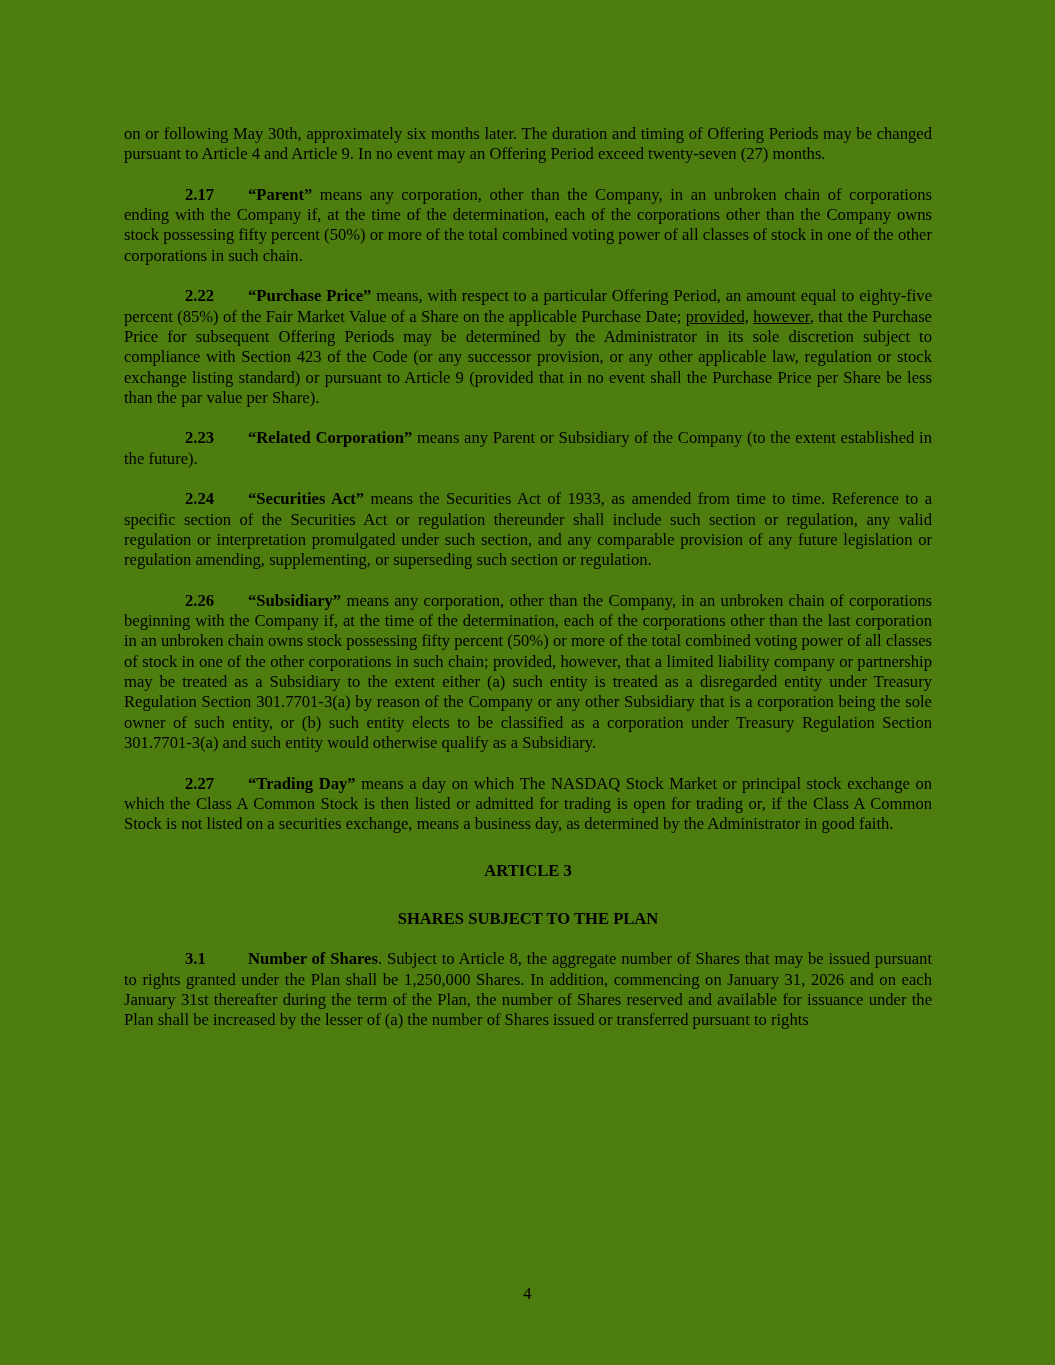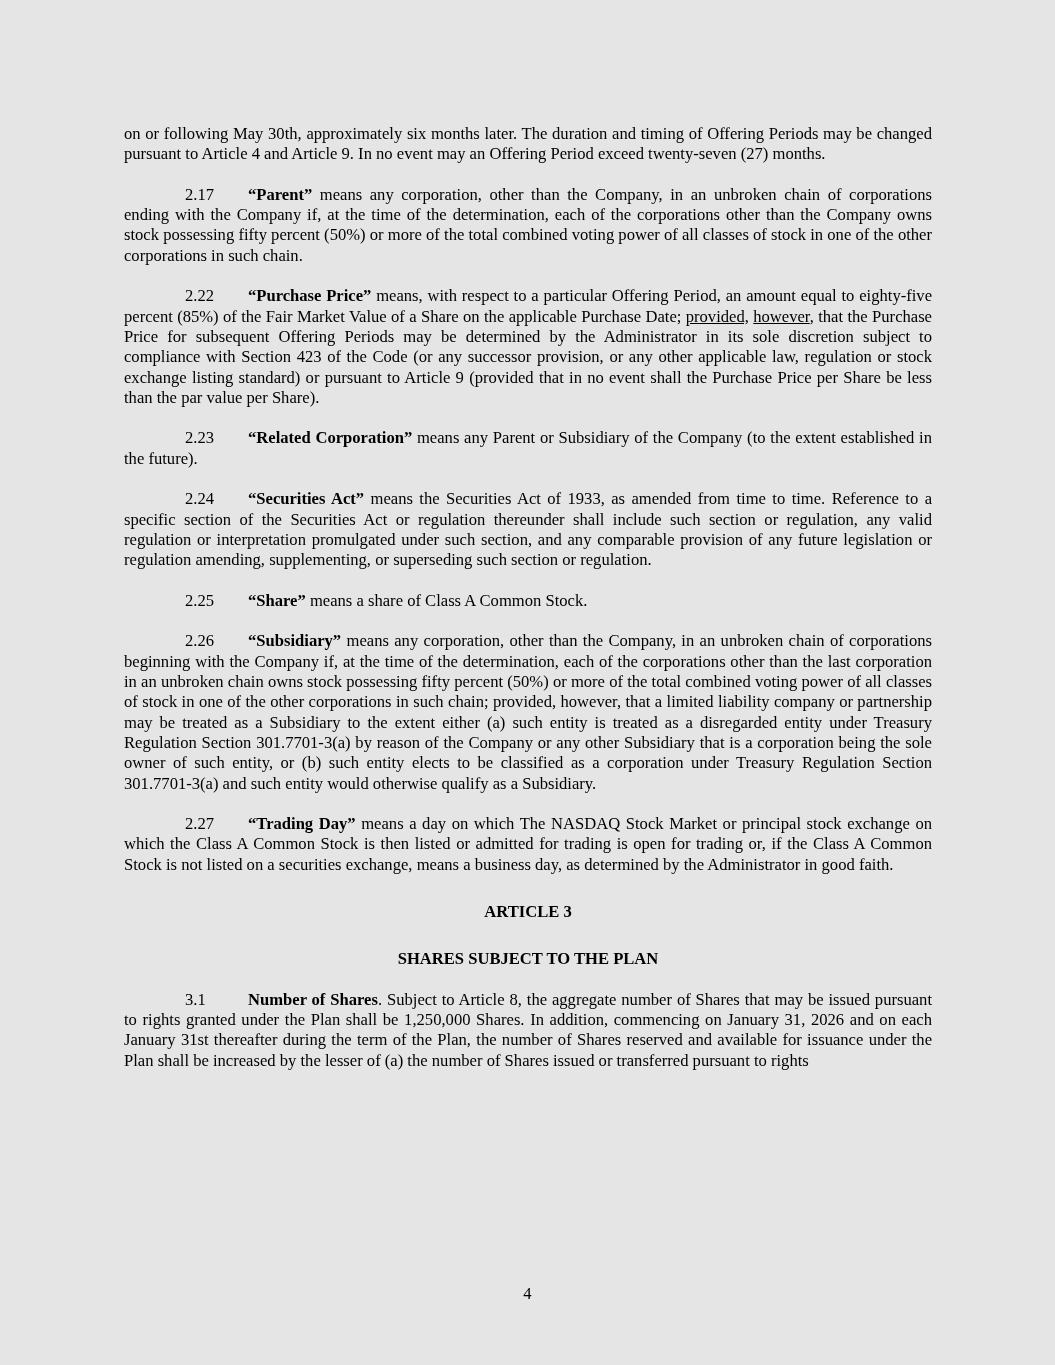--- a/index.html
+++ b/index.html
@@ -9,21 +9,21 @@
   body {
     width: 1055px;
     height: 1365px;
     background: #ffffff;
     overflow: hidden;
   }
   .page {
     position: relative;
     width: 1055px;
     height: 1365px;
-    background: #e5e5e5;
+    background: #4d7c0f;
     font-family: "Liberation Serif", "DejaVu Serif", serif;
     color: #000000;
   }
   .content {
     position: absolute;
     left: 124px;
     top: 124px;
     width: 808px;
   }
   .content p {
@@ -37,21 +37,21 @@
   }
   .content p.heading {
     text-align: center;
     font-weight: bold;
     text-indent: 0;
     margin-top: 27px;
   }
   .secnum {
     display: inline-block;
     width: 63px;
-    font-weight: normal;
+    font-weight: bold;
     text-indent: 0;
   }
   .b { font-weight: bold; }
   .u { text-decoration: underline; }
   .page-number {
     position: absolute;
     top: 1284px;
     left: 0;
     width: 100%;
     text-align: center;
@@ -62,21 +62,20 @@
 </head>
 <body>
 
 <div class="page">
   <div class="content">
       <p class="body"><span>on or following May 30th, approximately six months later. The duration and timing of Offering Periods may be changed pursuant to Article 4 and Article 9. In no event may an Offering Period exceed twenty-seven (27) months.</span></p>
       <p class="section"><span class="secnum">2.17</span><span class="b">“Parent”</span><span> means any corporation, other than the Company, in an unbroken chain of corporations ending with the Company if, at the time of the determination, each of the corporations other than the Company owns stock possessing fifty percent (50%) or more of the total combined voting power of all classes of stock in one of the other corporations in such chain.</span></p>
       <p class="section"><span class="secnum">2.22</span><span class="b">“Purchase Price”</span><span> means, with respect to a particular Offering Period, an amount equal to eighty-five percent (85%) of the Fair Market Value of a Share on the applicable Purchase Date; </span><span class="u">provided,</span><span> </span><span class="u">however</span><span>, that the Purchase Price for subsequent Offering Periods may be determined by the Administrator in its sole discretion subject to compliance with Section 423 of the Code (or any successor provision, or any other applicable law, regulation or stock exchange listing standard) or pursuant to Article 9 (provided that in no event shall the Purchase Price per Share be less than the par value per Share).</span></p>
       <p class="section"><span class="secnum">2.23</span><span class="b">“Related Corporation”</span><span> means any Parent or Subsidiary of the Company (to the extent established in the future).</span></p>
       <p class="section"><span class="secnum">2.24</span><span class="b">“Securities Act”</span><span> means the Securities Act of 1933, as amended from time to time. Reference to a specific section of the Securities Act or regulation thereunder shall include such section or regulation, any valid regulation or interpretation promulgated under such section, and any comparable provision of any future legislation or regulation amending, supplementing, or superseding such section or regulation.</span></p>
-      <p class="section"><span class="secnum">2.25</span><span class="b">“Share”</span><span> means a share of Class A Common Stock.</span></p>
       <p class="section"><span class="secnum">2.26</span><span class="b">“Subsidiary”</span><span> means any corporation, other than the Company, in an unbroken chain of corporations beginning with the Company if, at the time of the determination, each of the corporations other than the last corporation in an unbroken chain owns stock possessing fifty percent (50%) or more of the total combined voting power of all classes of stock in one of the other corporations in such chain; provided, however, that a limited liability company or partnership may be treated as a Subsidiary to the extent either (a) such entity is treated as a disregarded entity under Treasury Regulation Section 301.7701-3(a) by reason of the Company or any other Subsidiary that is a corporation being the sole owner of such entity, or (b) such entity elects to be classified as a corporation under Treasury Regulation Section 301.7701-3(a) and such entity would otherwise qualify as a Subsidiary.</span></p>
       <p class="section"><span class="secnum">2.27</span><span class="b">“Trading Day”</span><span> means a day on which The NASDAQ Stock Market or principal stock exchange on which the Class A Common Stock is then listed or admitted for trading is open for trading or, if the Class A Common Stock is not listed on a securities exchange, means a business day, as determined by the Administrator in good faith.</span></p>
       <p class="heading"><span>ARTICLE 3</span></p>
       <p class="heading"><span>SHARES SUBJECT TO THE PLAN</span></p>
       <p class="section"><span class="secnum">3.1</span><span class="b">Number of Shares</span><span>. Subject to Article 8, the aggregate number of Shares that may be issued pursuant to rights granted under the Plan shall be 1,250,000 Shares. In addition, commencing on January 31, 2026 and on each January 31st thereafter during the term of the Plan, the number of Shares reserved and available for issuance under the Plan shall be increased by the lesser of (a) the number of Shares issued or transferred pursuant to rights</span></p>
     </div>
   <div class="page-number">4</div>
 </div>
 
 </body></html>

